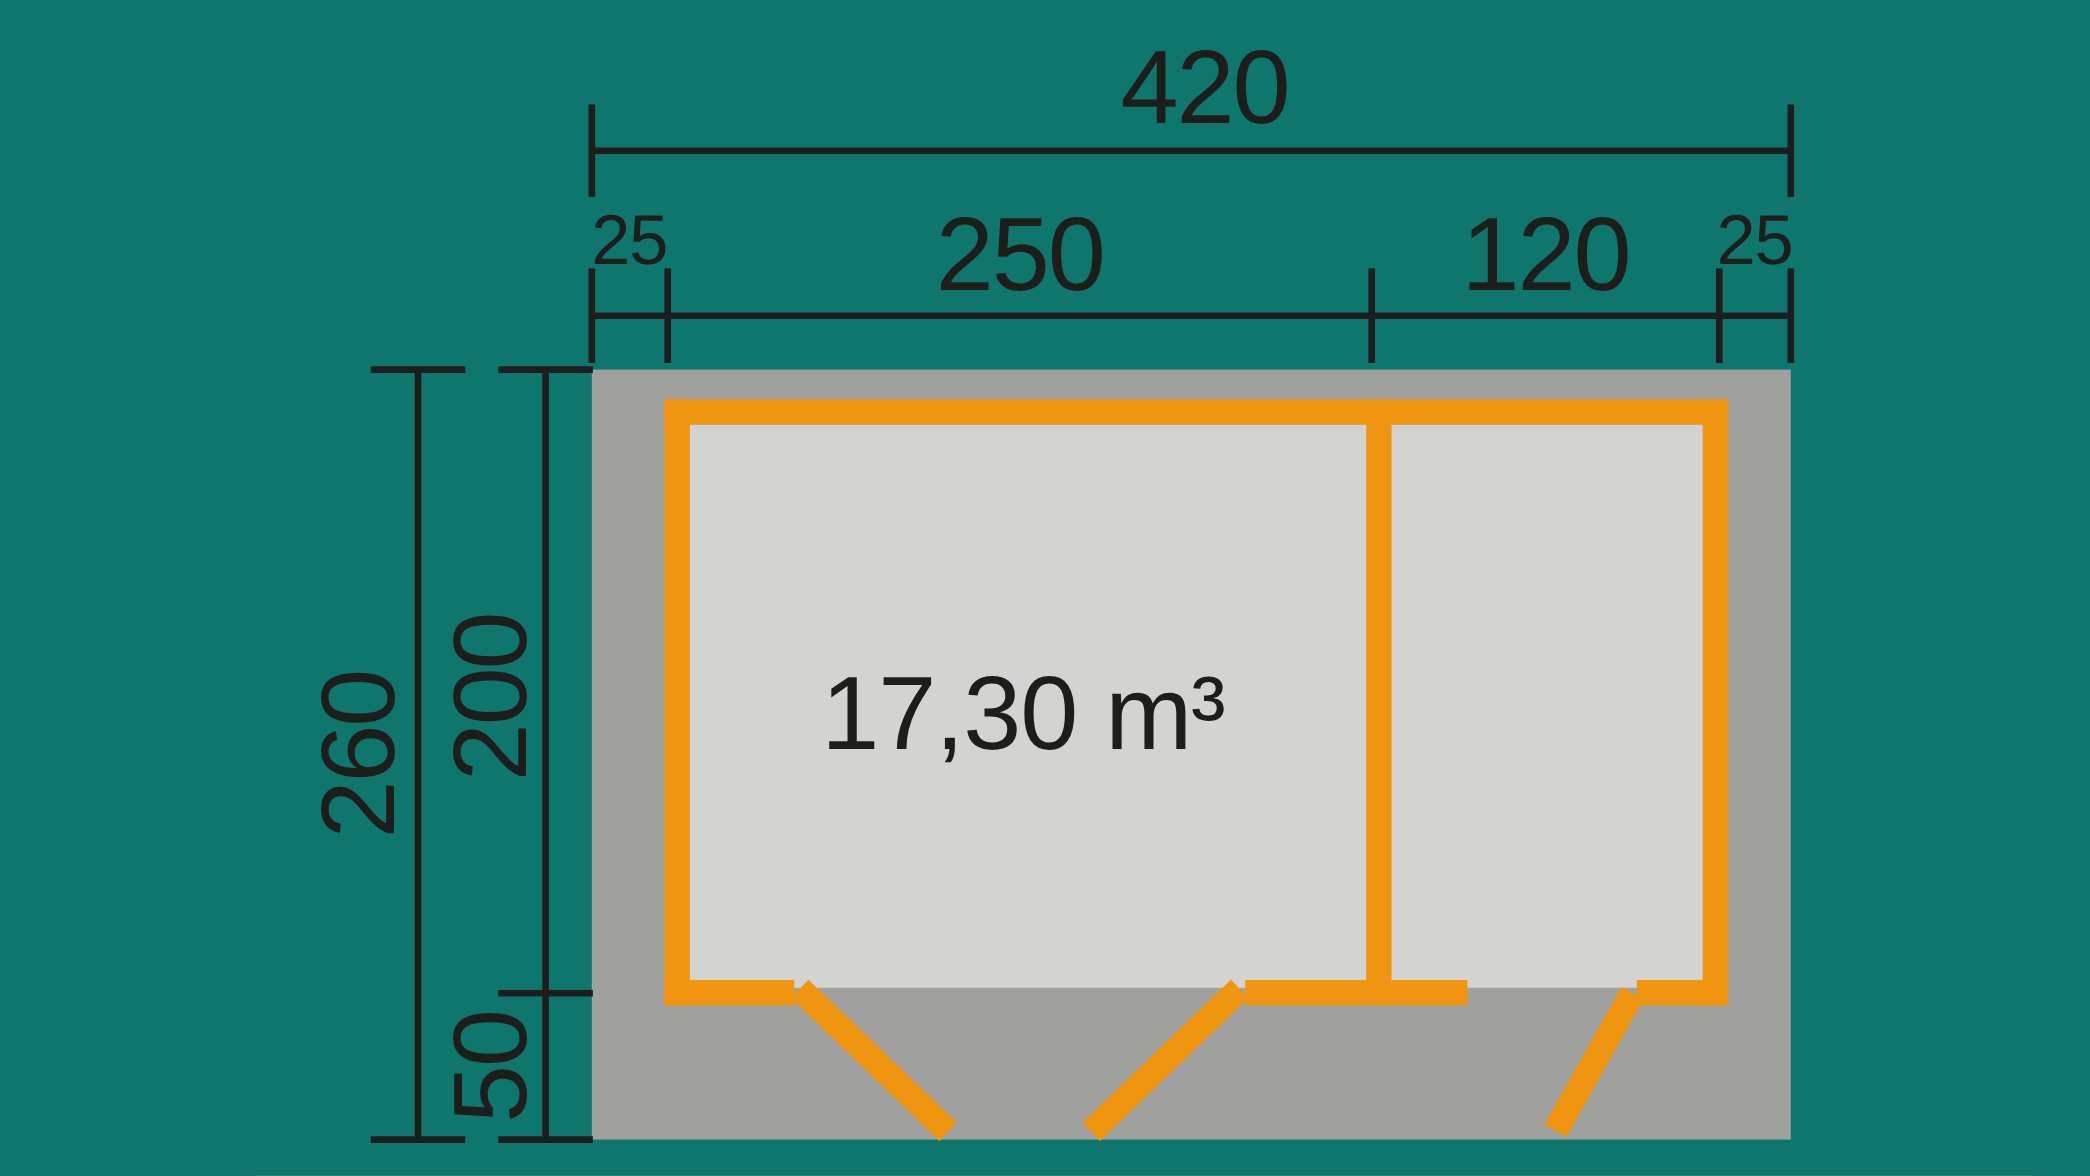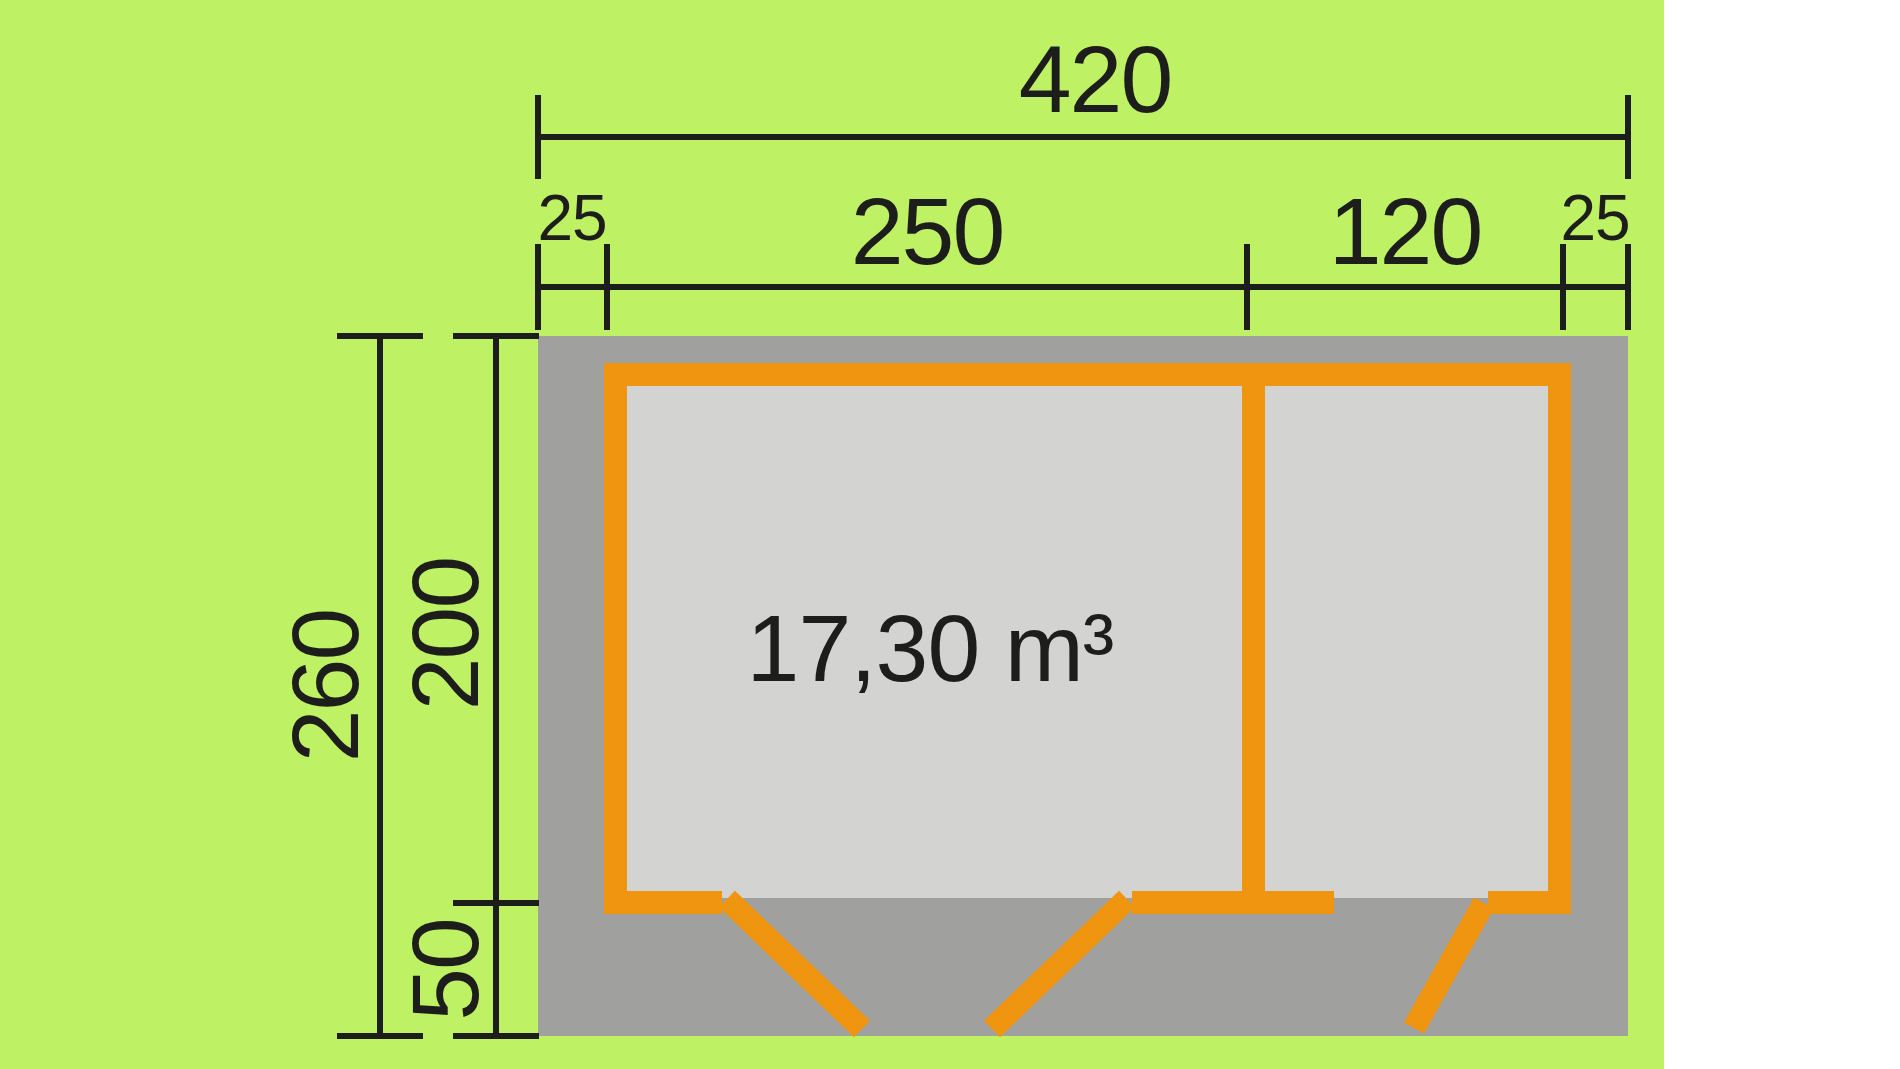--- a/index.html
+++ b/index.html
@@ -2,23 +2,23 @@
 <html><head>
 <meta charset="utf-8">
 <style>
   html, body {
     margin: 0;
     padding: 0;
     background: #ffffff;
   }
   .stage {
     position: relative;
-    width: 1664px;
+    width: 1900px;
     height: 1069px;
-    background: #bef264;
+    background: #0f766e;
     overflow: hidden;
   }
   svg {
     display: block;
     width: 1900px;
     height: 1069px;
   }
   text {
     font-family: "Liberation Sans", "DejaVu Sans", sans-serif;
     font-weight: 400;

